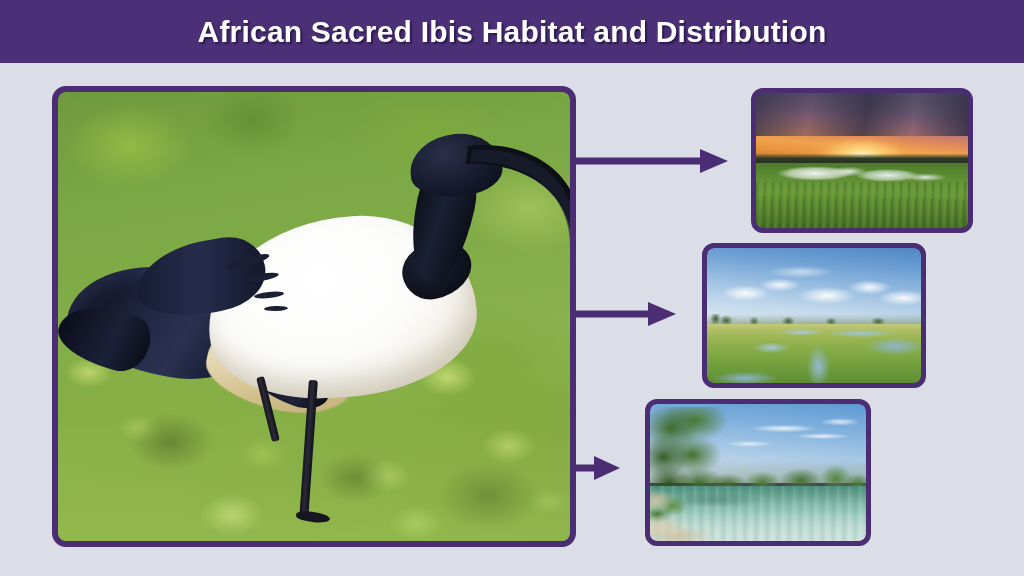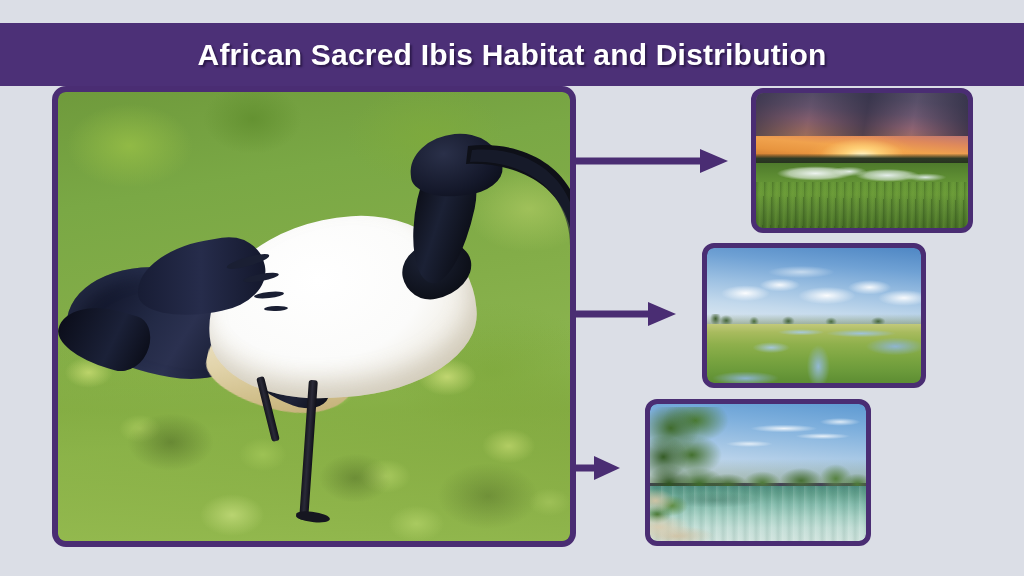--- a/index.html
+++ b/index.html
@@ -24,21 +24,20 @@
   .header-bar {
     position: absolute;
     left: 0;
     top: 0;
     width: 1024px;
     height: 63px;
     background: #4c3077;
     display: flex;
     align-items: center;
     justify-content: center;
-    margin-top: 23px;
   }
   .header-title {
     color: #ffffff;
     font-size: 30px;
     font-weight: bold;
     letter-spacing: 0.2px;
     text-shadow: 2px 2px 2px rgba(20,8,40,0.55);
     white-space: nowrap;
     font-family: "Liberation Sans", sans-serif;
   }

